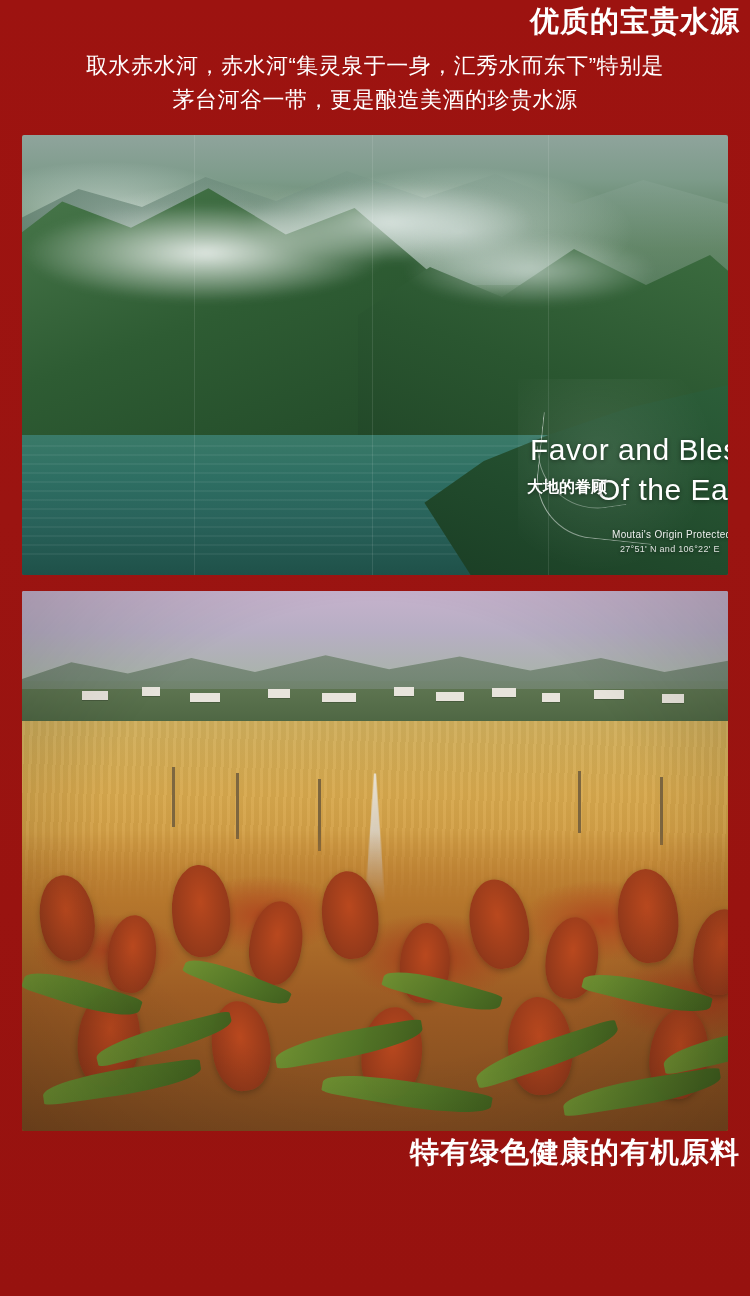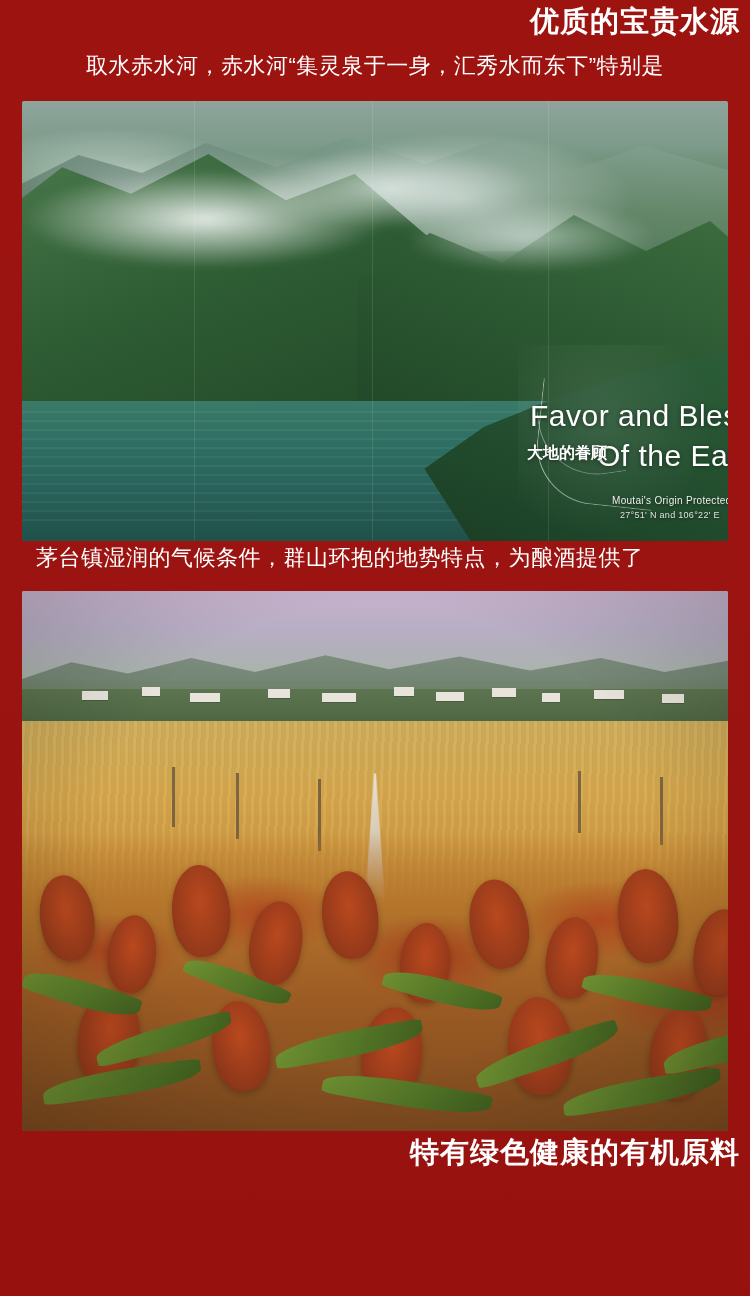--- a/index.html
+++ b/index.html
@@ -238,20 +238,21 @@
   }
 </style>
 </head>
 <body>
 
 <div class="page">
 
   <div>
     <div class="sec-title title-right">优质的宝贵水源</div>
     <div class="sec-body body-center">取水赤水河，赤水河“集灵泉于一身，汇秀水而东下”特别是</div>
+    <div class="sec-body body-center">茅台河谷一带，更是酿造美酒的珍贵水源</div>
 
     <div class="photo-wrap">
       <div class="photo river">
         <div class="ridge-far"></div>
         <div class="hill-left"></div>
         <div class="hill-right"></div>
         <div class="mist"></div>
         <div class="water"></div>
         <div class="bank"></div>
         <div class="seam" style="left:172px"></div>
@@ -264,21 +265,20 @@
         <div class="en-title">Favor and Blessing</div>
         <div class="en-title2">Of the Earth</div>
         <div class="cn-sub">大地的眷顾</div>
         <div class="caption-1">Moutai's Origin Protected Area</div>
         <div class="caption-2">27°51' N and 106°22' E</div>
       </div>
     </div>
   </div>
 
   <div>
-    <div class="sec-body body-left">茅台镇湿润的气候条件，群山环抱的地势特点，为酿酒提供了</div>
 
     <div class="photo-wrap full-bleed">
       <div class="photo field">
         <div class="sky"></div>
         <div class="far-hills"></div>
         <div class="treeline"></div>
         <div class="village">
           <div class="house" style="left:60px;  top:14px; width:26px;"></div>
           <div class="house" style="left:120px; top:10px; width:18px;"></div>
           <div class="house" style="left:168px; top:16px; width:30px;"></div>

